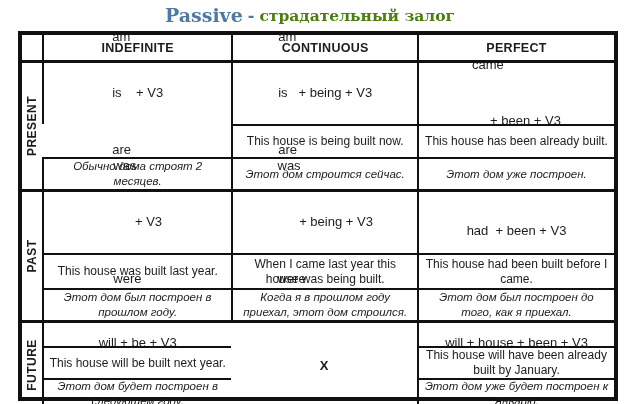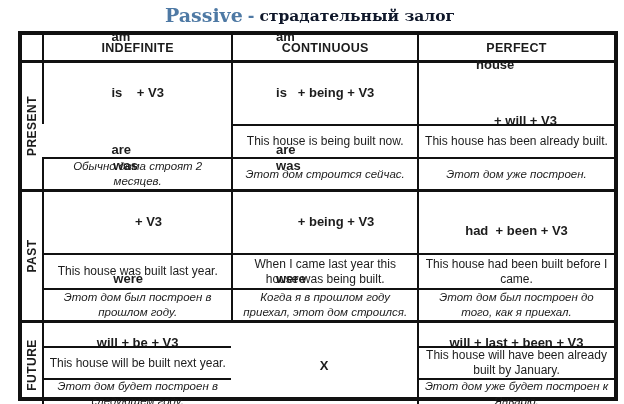--- a/index.html
+++ b/index.html
@@ -12,21 +12,21 @@
   .title-main {
     font-family: "DejaVu Serif", serif; font-weight: bold;
     font-size: 19px; color: #4e79a4;
   }
   .title-sep {
     font-family: "DejaVu Serif", serif; font-weight: bold;
     font-size: 16px; color: #4e79a4; margin: 0 5px;
   }
   .title-sub {
     font-family: "DejaVu Serif", serif; font-weight: bold;
-    font-size: 15.5px; color: #0f172a;
+    font-size: 15.5px; color: #4d7c0f;
   }
 
   .ptable {
     position: absolute; left: 18px; top: 31px;
     width: 600px; height: 370px;
     border: 4px solid #111;
     background: #fff;
     display: flex; flex-direction: column;
   }
 
@@ -54,21 +54,21 @@
     transform: rotate(-90deg); white-space: nowrap;
     font-weight: bold; font-size: 12px; letter-spacing: 0.5px;
   }
 
   .cell { display: flex; align-items: center; justify-content: center; text-align: center; padding: 1px 4px; }
   .col2 { grid-column: 2; } .col3 { grid-column: 3; } .col4 { grid-column: 4; }
   .r1 { grid-row: 1; } .r2 { grid-row: 2; } .r3 { grid-row: 3; }
   .col2, .col3, .col4 { border-left: 2px solid #111; }
   .hline { border-top: 2px solid #111; }
 
-  .formula { font-weight: bold; font-size: 13px; }
+  .formula { font-weight: normal; font-size: 13px; }
   .fblock { text-align: left; white-space: pre; line-height: 1.45; }
   .fsingle { white-space: pre; margin-top: 16px; }
 
   .en-cell { font-size: 12px; line-height: 1.25; }
   .ru-cell { font-size: 11.5px; font-style: italic; line-height: 1.3; }
 
   .x-cell {
     grid-column: 3; grid-row: 1 / span 3;
     font-weight: bold; font-size: 13px;
   }
@@ -107,22 +107,22 @@
       </div>
       <div class="cell formula col3 r1">
         <div class="fblock">
           <div>am</div>
           <div>is   + being + V3</div>
           <div>are</div>
         </div>
       </div>
       <div class="cell formula col4 r1">
         <div class="fblock">
-          <div>house</div>
-          <div>     + will + V3</div>
+          <div>came</div>
+          <div>     + been + V3</div>
         </div>
       </div>
 
       <div class="cell en-cell hline col3 r2">This house is being built now.</div>
       <div class="cell en-cell hline col4 r2">This house has been already built.</div>
 
       <div class="cell ru-cell hline col2 r3">Обычно дома строят 2 месяцев.</div>
       <div class="cell ru-cell hline col3 r3">Этот дом строится сейчас.</div>
       <div class="cell ru-cell hline col4 r3">Этот дом уже построен.</div>
     </div>
@@ -164,21 +164,21 @@
         <span class="vlabel">FUTURE</span>
       </div>
 
       <div class="cell formula col2 r1">
         <span class="fsingle">will + be + V3</span>
       </div>
 
       <div class="cell x-cell">X</div>
 
       <div class="cell formula col4 r1">
-        <span class="fsingle">will + last + been + V3</span>
+        <span class="fsingle">will + house + been + V3</span>
       </div>
 
       <div class="cell en-cell hline col2 r2">This house will be built next year.</div>
       <div class="cell en-cell hline col4 r2">This house will have been already built by January.</div>
 
       <div class="cell ru-cell hline col2 r3">Этот дом будет построен в следующем году.</div>
       <div class="cell ru-cell hline col4 r3">Этот дом уже будет построен к Январю.</div>
     </div>
 
   </div>

